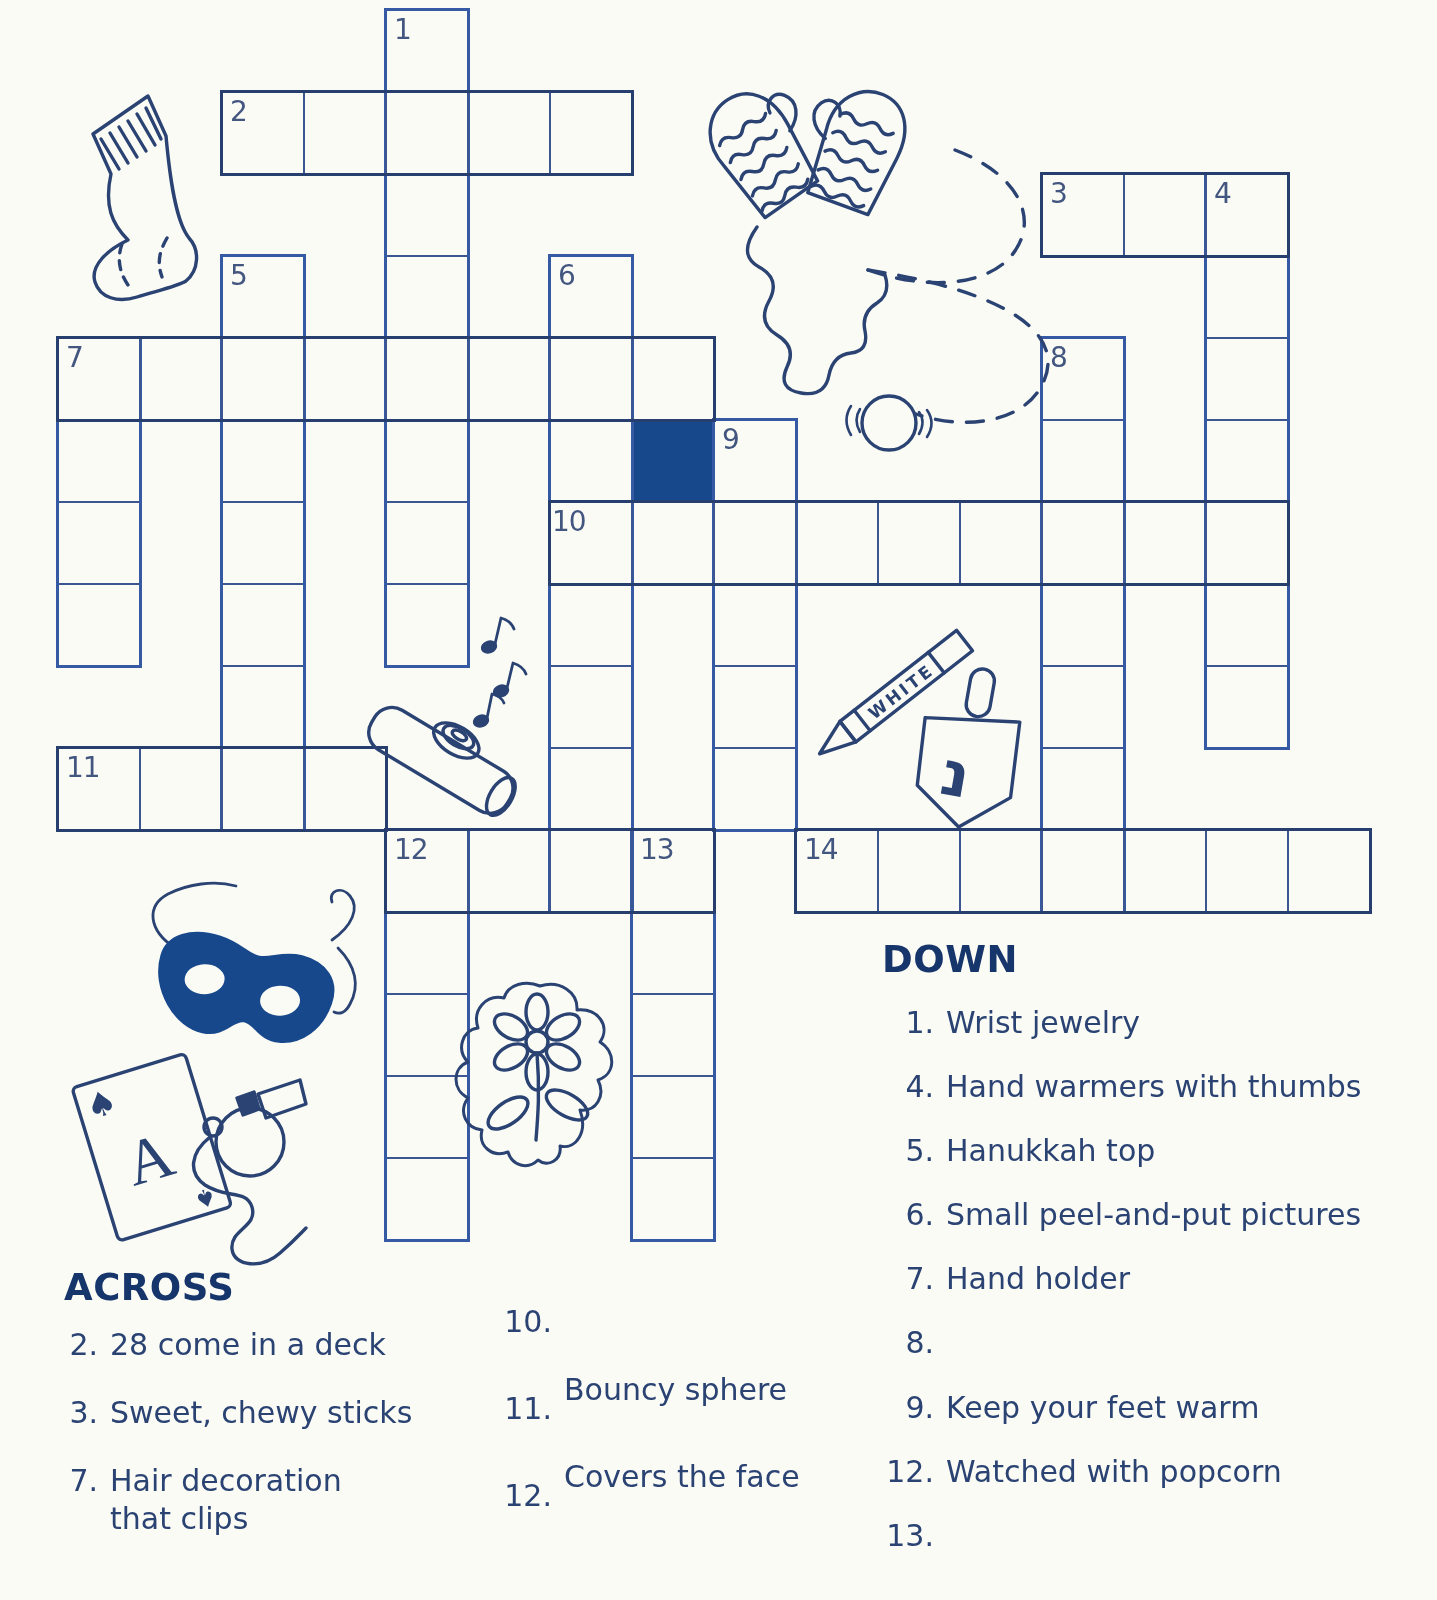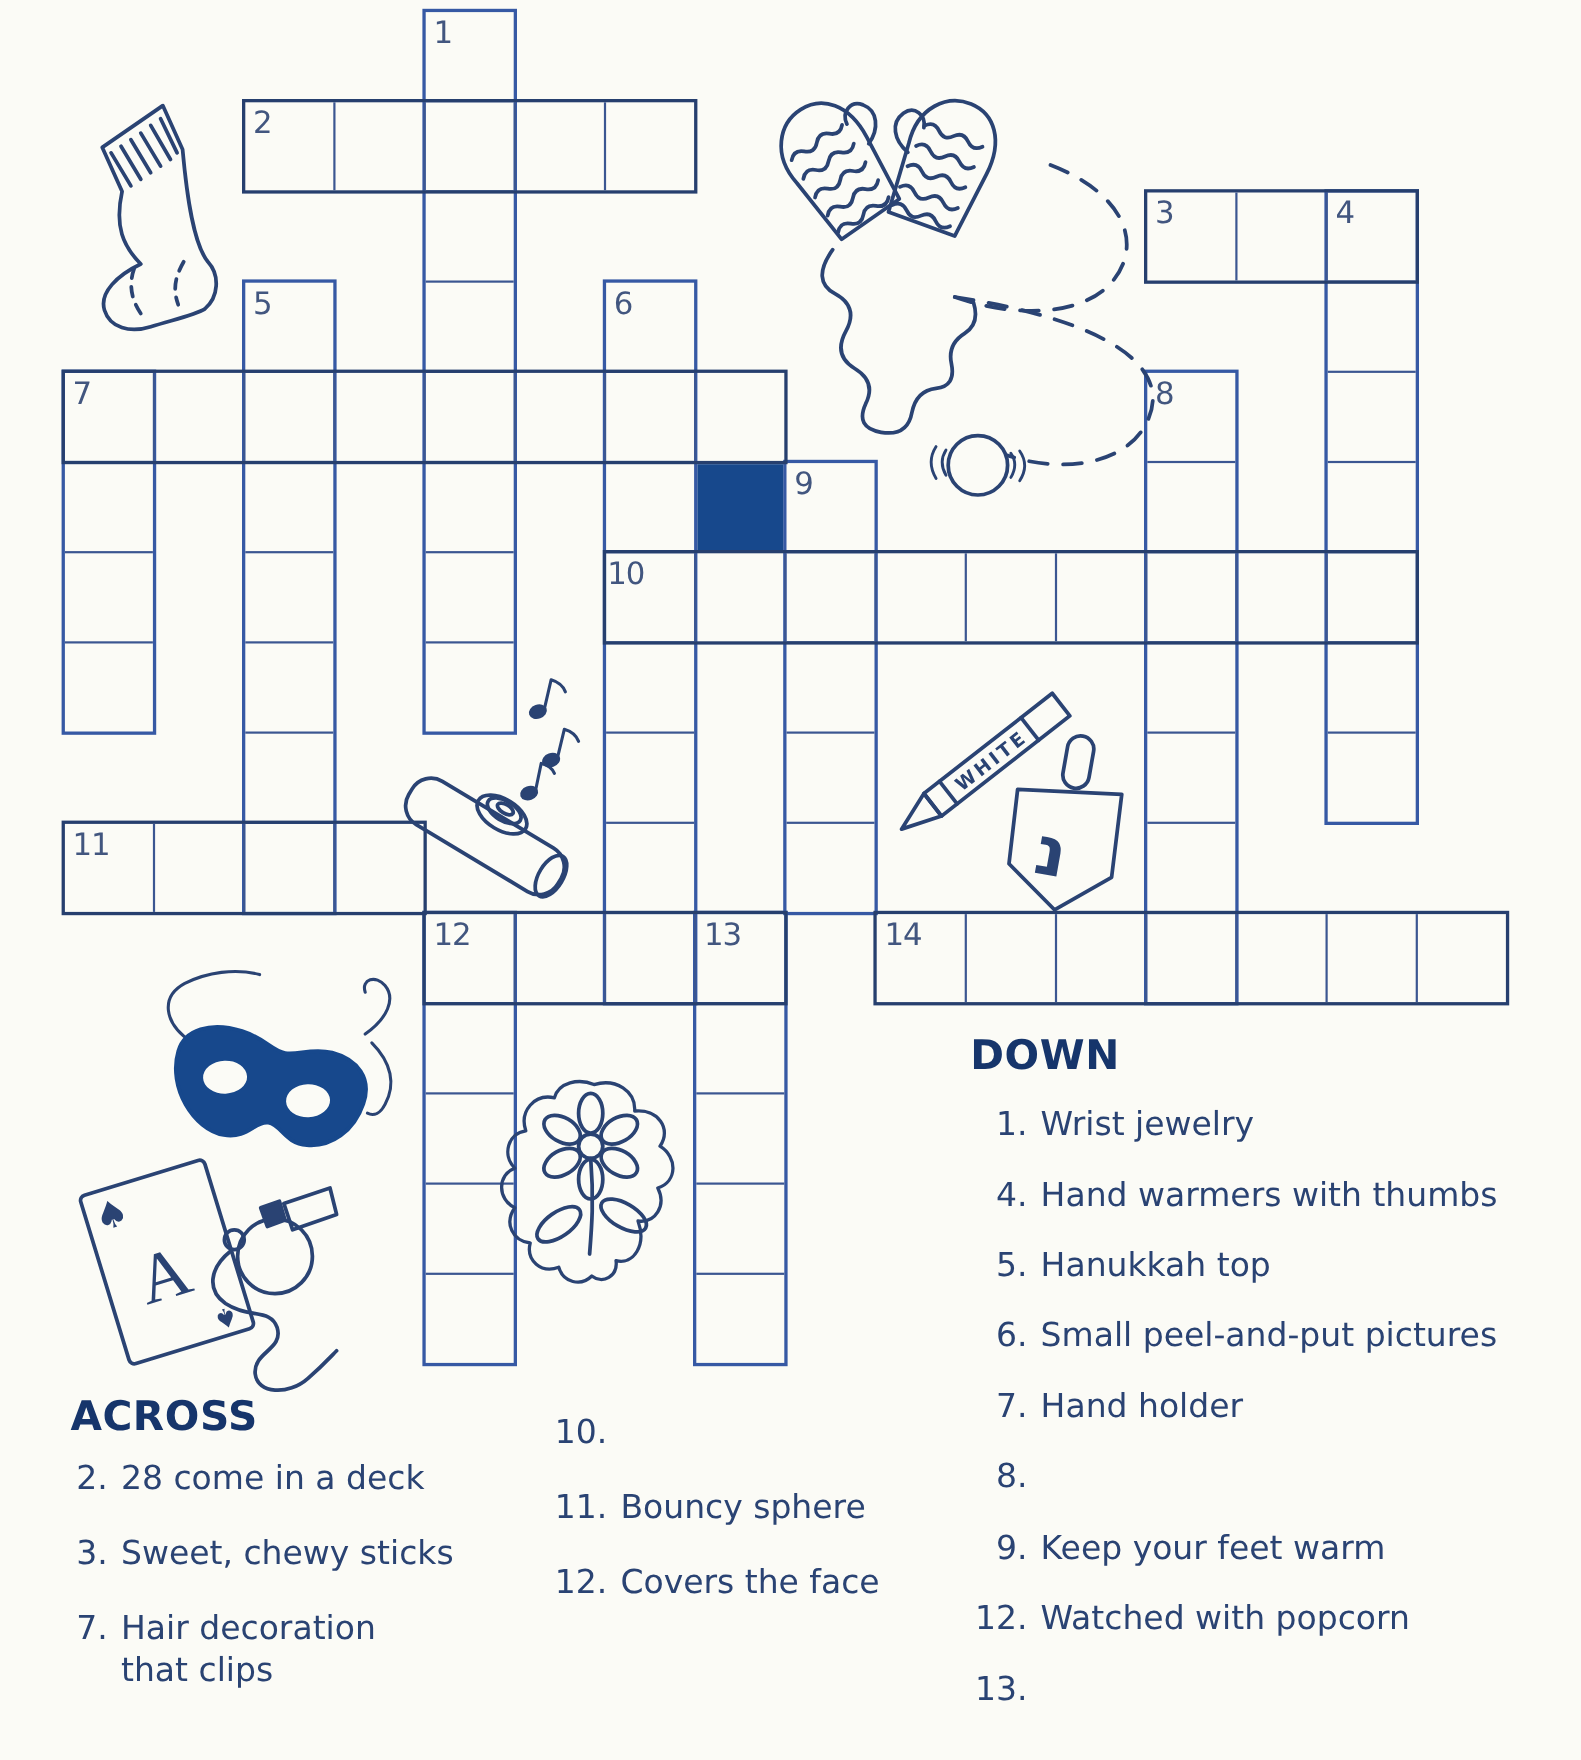--- a/index.html
+++ b/index.html
@@ -16,21 +16,21 @@
   .word.across .cell + .cell{border-left:2.5px solid var(--sep);}
   .word.down .cell + .cell{border-top:2.5px solid var(--sep);}
   .block{position:absolute;background:var(--fill);}
   .cellnum{position:absolute;font-size:28px;line-height:1;color:var(--num);z-index:5;letter-spacing:-1px;}
   .header{position:absolute;font-size:37px;font-weight:bold;color:var(--ink-dark);letter-spacing:.5px;}
   .cluecol{position:absolute;}
   .clue{display:flex;font-size:30px;line-height:1.27;color:var(--ink);margin-bottom:30px;}
   .clue .num{text-align:right;margin-right:12px;flex:none;}
   .clue .txt{white-space:pre-line;}
   #across-col-1 .num{width:36px;}
-  #across-col-2 .num{width:58px;}
+  #across-col-2 .num{width:58px;margin-top:19px;}
   #down-col .num{width:50px;}
   #down-col .clue{margin-bottom:26px;}
   #illustrations{position:absolute;left:0;top:0;z-index:6;pointer-events:none;color:var(--ink);}
   #illustrations path,#illustrations circle,#illustrations ellipse,#illustrations rect,#illustrations line{vector-effect:none;}
   .crayon-label{font-size:17px;letter-spacing:3px;font-weight:bold;fill:var(--ink);font-family:"DejaVu Sans",sans-serif;}
   .card-letter{font-size:64px;fill:var(--ink);font-family:"Liberation Serif","DejaVu Serif",serif;}
   .card-suit{fill:var(--ink);font-family:"DejaVu Sans",sans-serif;}
   .dreidel-letter{font-size:62px;font-weight:bold;fill:var(--ink);font-family:"DejaVu Sans",sans-serif;}
 </style>
 </head>

